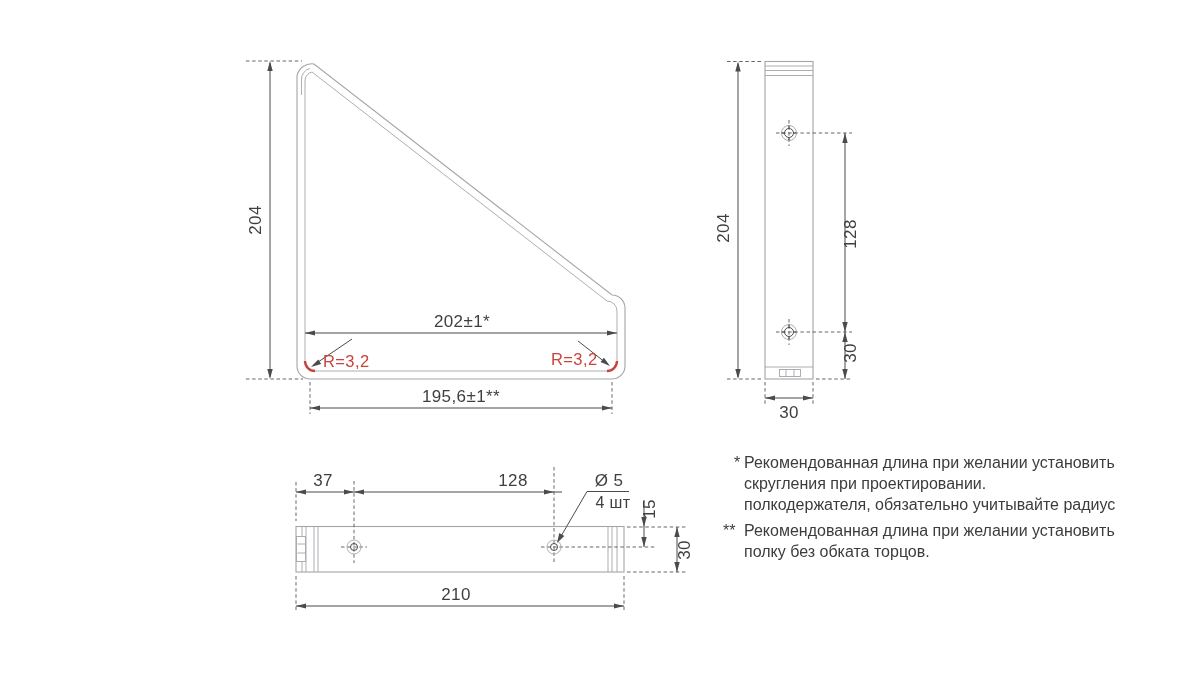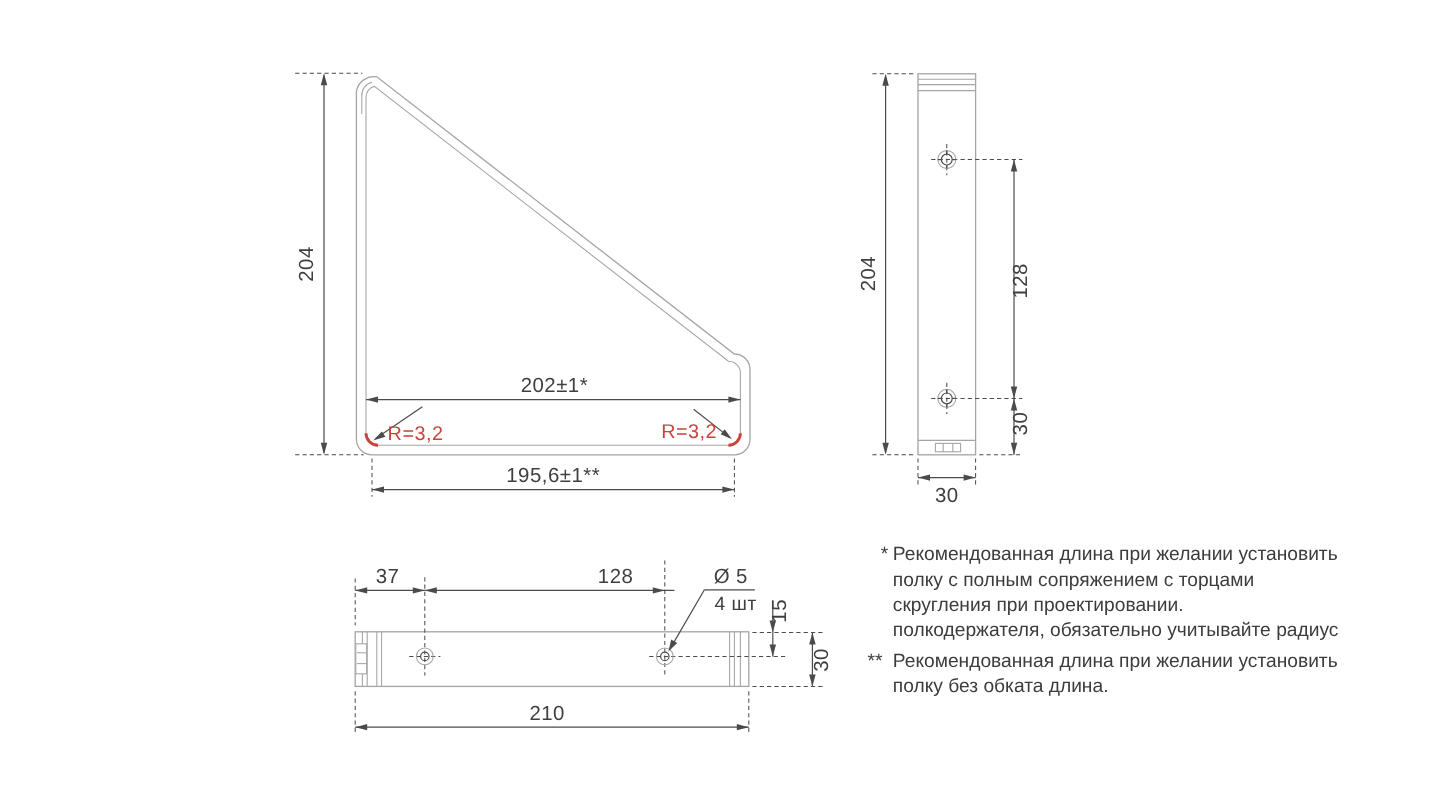--- a/index.html
+++ b/index.html
@@ -212,25 +212,24 @@
       <text class="dimtxt" x="456" y="600" text-anchor="middle">210</text>
     </g>
   </g>
 </svg>
 
 <div id="notes">
   <div class="note" id="note1">
     <span class="marker">*</span>
     <span>
       <div>Рекомендованная длина при желании установить</div>
-      <div>полку с полным сопряжением с торцами</div>
       <div>скругления при проектировании.</div>
       <div>полкодержателя, обязательно учитывайте радиус</div>
     </span>
   </div>
   <div class="note" id="note2">
     <span class="marker">**</span>
     <span>
       <div>Рекомендованная длина при желании установить</div>
-      <div>полку без обката длина.</div>
+      <div>полку без обката торцов.</div>
     </span>
   </div>
 </div>
 
 </body></html>

